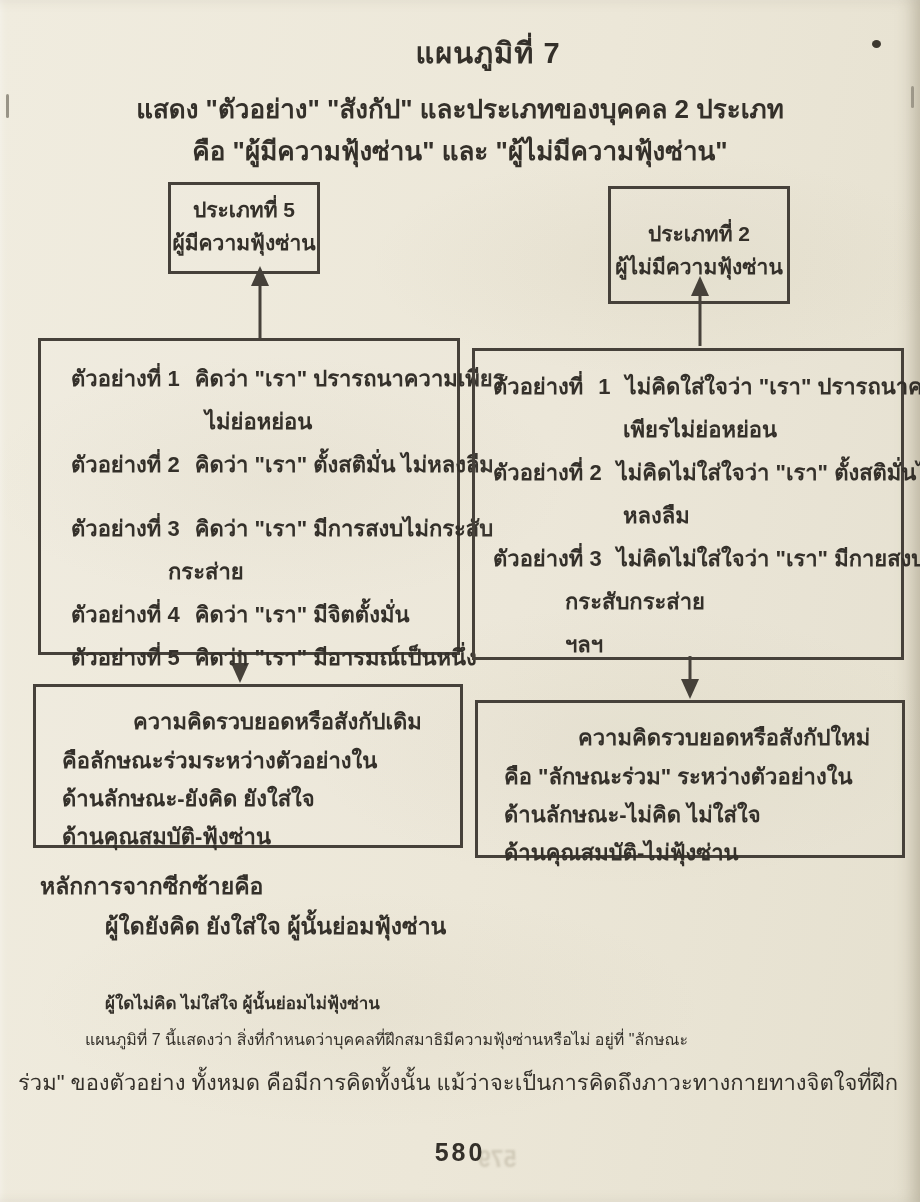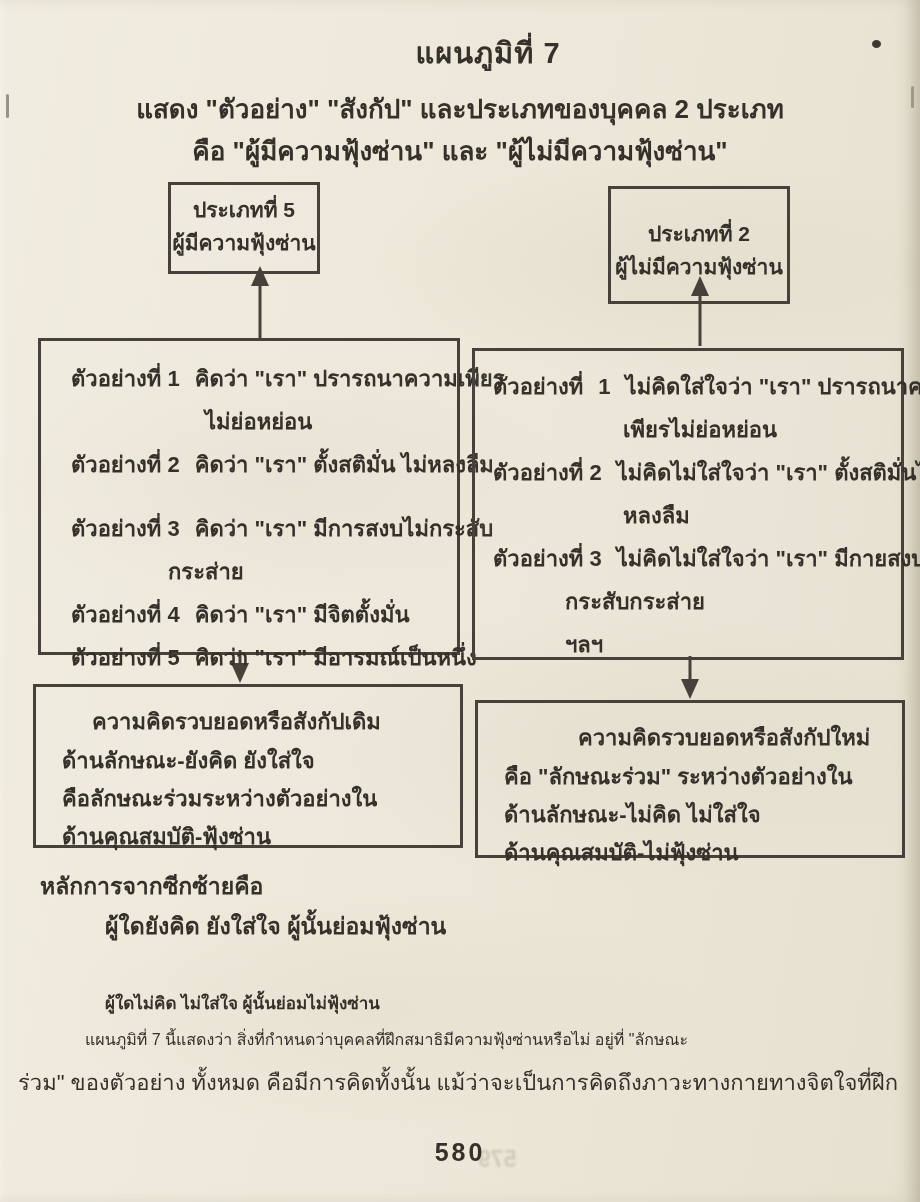--- a/index.html
+++ b/index.html
@@ -38,21 +38,21 @@
   .exbox-r .exline{padding-left:18px;}
   .exlbl{margin-right:15px;}
   .exbox-l .pad-top{padding-top:16px;}
   .exbox-r .pad-top{padding-top:14px;}
   .gap-before{margin-top:21px;}
   .cont-l1{padding-left:164px !important;}
   .cont-l3{padding-left:127px !important;}
   .cont-r12{padding-left:148px !important;}
   .cont-r3{padding-left:90px !important;}
   .cline{height:38px;line-height:38px;white-space:nowrap;padding-left:26px;}
-  .ctitle{padding-left:56px;padding-top:15px;height:40px;line-height:40px;white-space:nowrap;}
+  .ctitle{padding-left:97px;padding-top:15px;height:40px;line-height:40px;white-space:nowrap;}
   .cbox-r .ctitle{padding-left:100px;}
   
   .arrow{position:absolute;}
   
   .fl1{left:40px;top:868px;font-size:23px;font-weight:600;}
   .fl2{left:105px;top:908px;font-size:23px;font-weight:600;}
   .fl3{left:40px;top:949px;font-size:23px;font-weight:600;}
   .fl4{left:105px;top:989px;font-size:17px;font-weight:600;}
   .para1{left:85px;top:1027px;font-size:16px;font-weight:500;}
   .para2{left:18px;top:1065px;font-size:22px;font-weight:500;}
@@ -133,22 +133,22 @@
     <div class="exline cont-r12">หลงลืม</div>
     <div class="exline">
       <span class="exlbl">ตัวอย่างที่ 3</span><span>ไม่คิดไม่ใส่ใจว่า "เรา" มีกายสงบไม่</span>
     </div>
     <div class="exline cont-r3">กระสับกระส่าย</div>
     <div class="exline cont-r3">ฯลฯ</div>
   </div>
 
   <div class="box cbox-l">
     <div class="ctitle">ความคิดรวบยอดหรือสังกัปเดิม</div>
+    <div class="cline">คือลักษณะร่วมระหว่างตัวอย่างใน</div>
     <div class="cline">ด้านลักษณะ-ยังคิด ยังใส่ใจ</div>
-    <div class="cline">คือลักษณะร่วมระหว่างตัวอย่างใน</div>
     <div class="cline">ด้านคุณสมบัติ-ฟุ้งซ่าน</div>
   </div>
   <div class="box cbox-r">
     <div class="ctitle">ความคิดรวบยอดหรือสังกัปใหม่</div>
     <div class="cline">คือ "ลักษณะร่วม" ระหว่างตัวอย่างใน</div>
     <div class="cline">ด้านลักษณะ-ไม่คิด ไม่ใส่ใจ</div>
     <div class="cline">ด้านคุณสมบัติ-ไม่ฟุ้งซ่าน</div>
   </div>
 
   <div class="abs fl2 nowrap">ผู้ใดยังคิด ยังใส่ใจ ผู้นั้นย่อมฟุ้งซ่าน</div>

